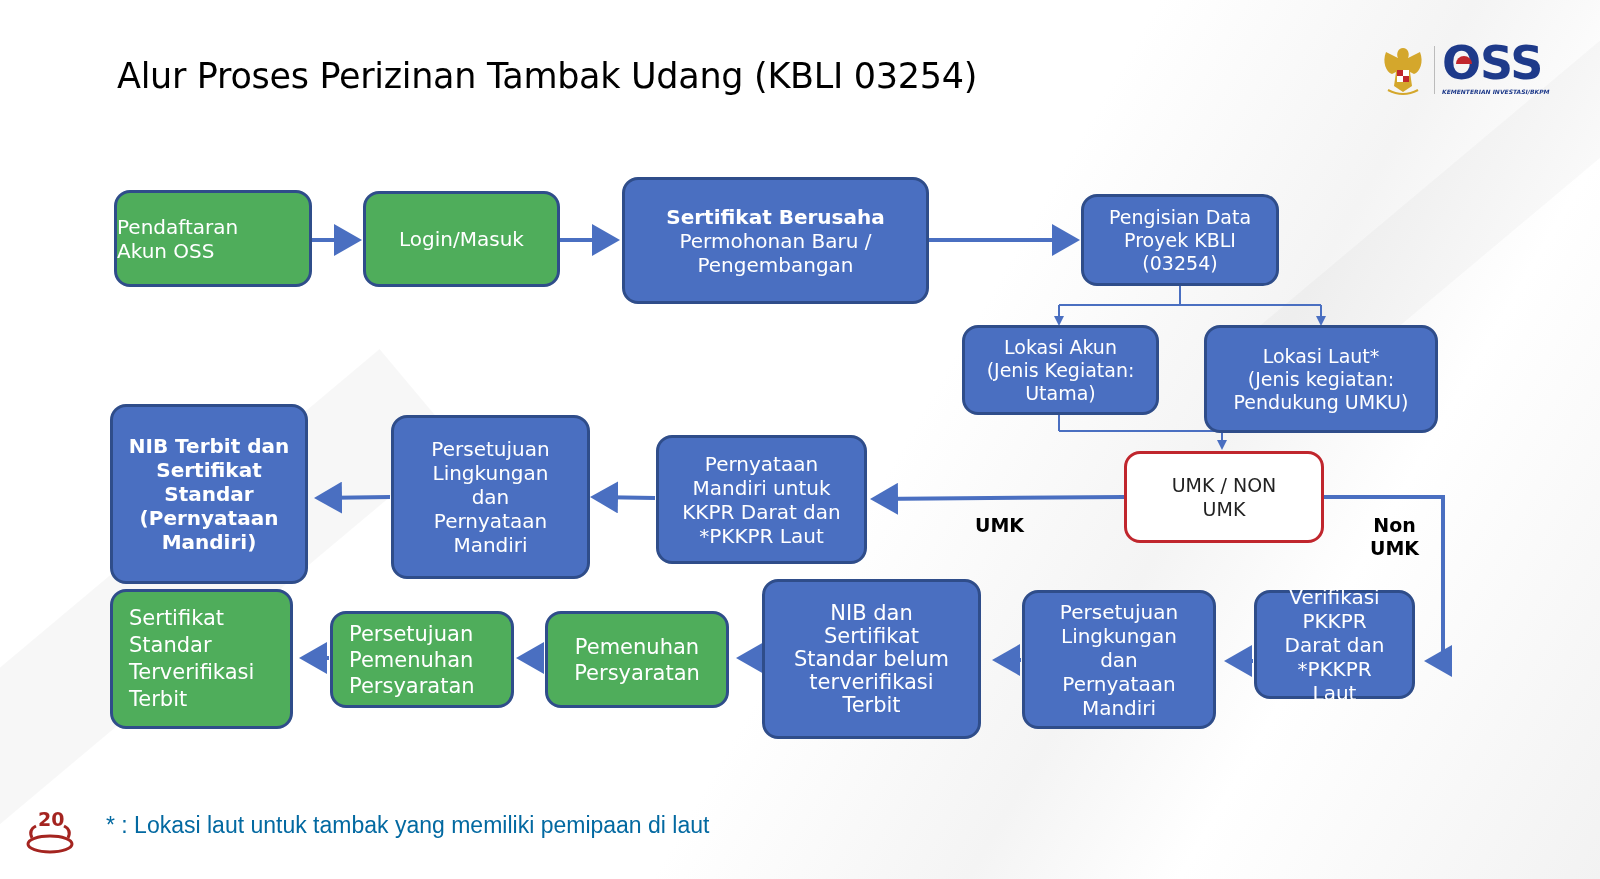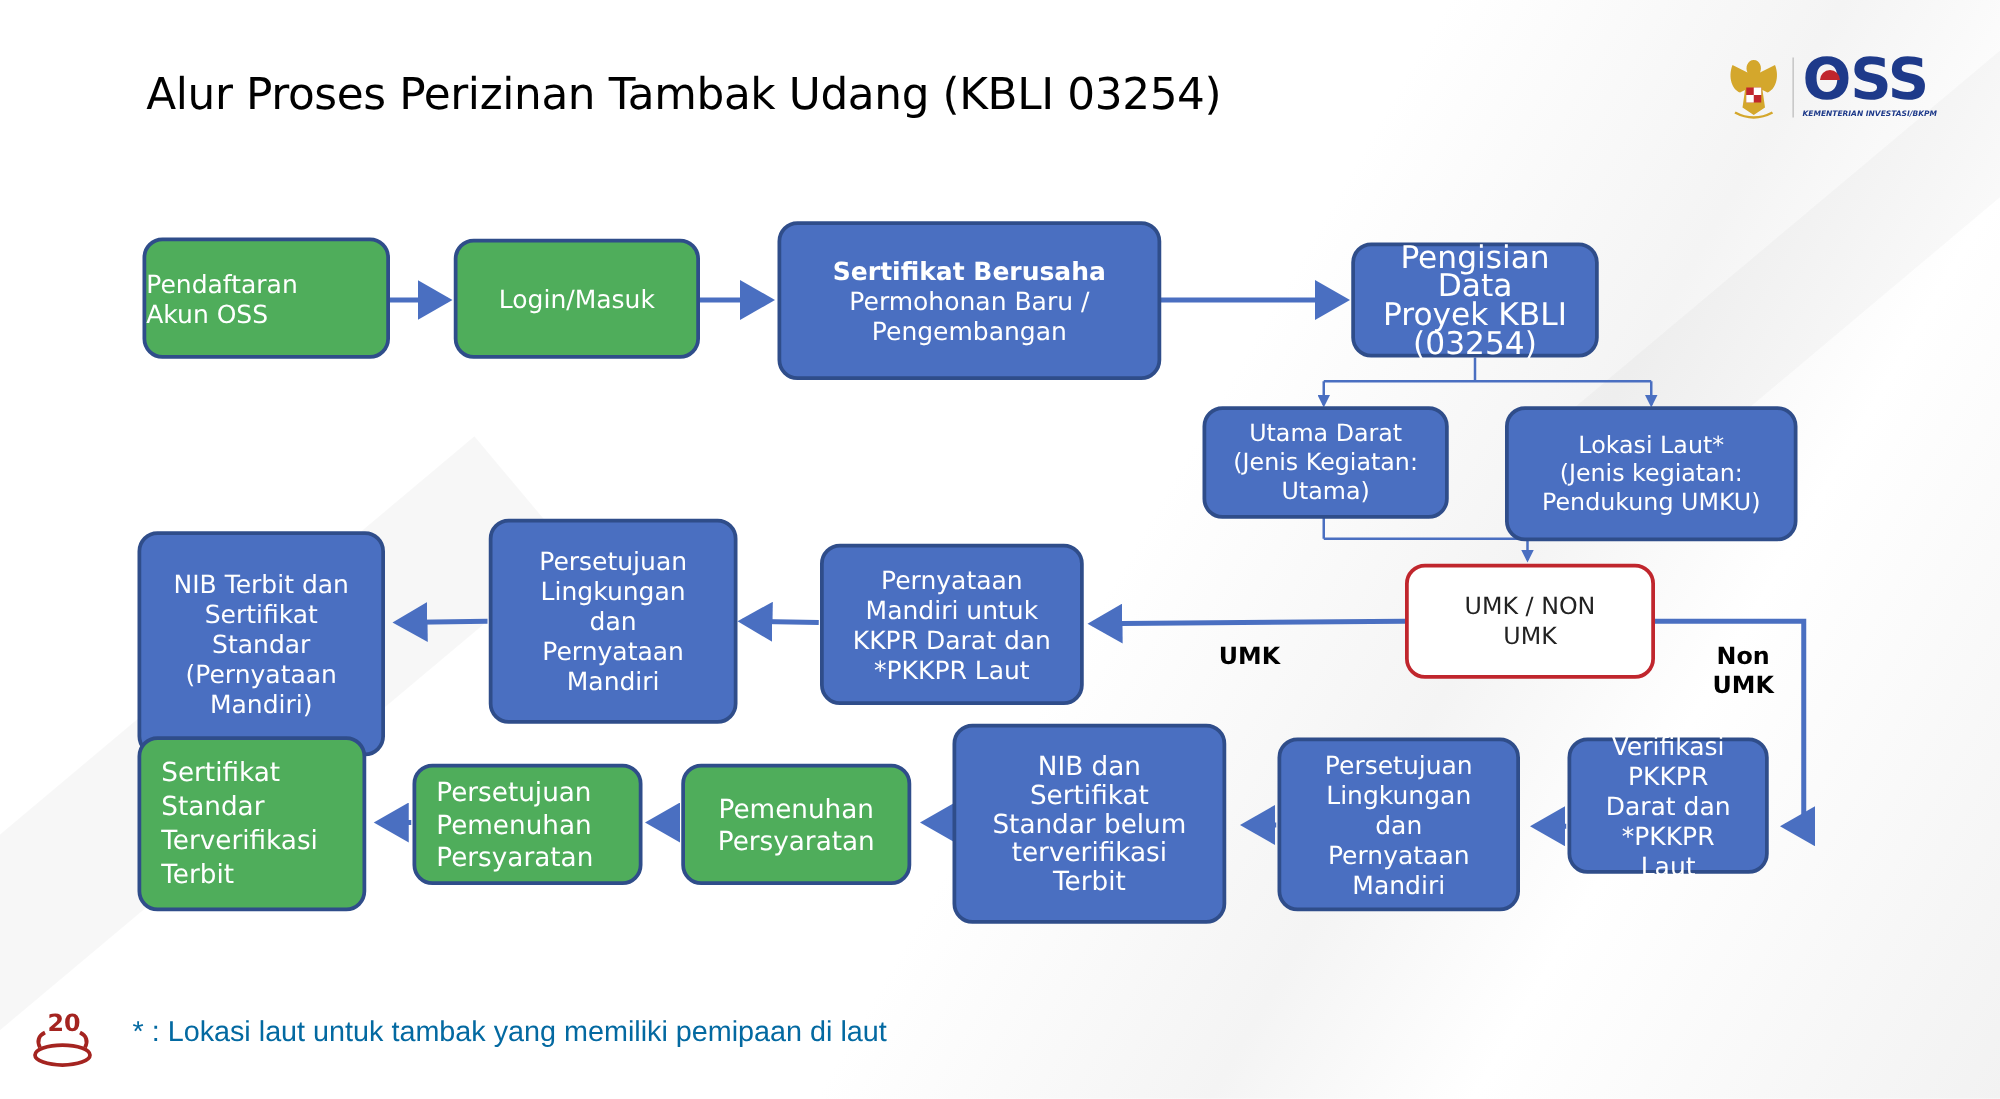--- a/index.html
+++ b/index.html
@@ -97,28 +97,28 @@
 Akun OSS</span>
 </div>
 <div class="box green" style="left:363px;top:191px;width:197px;height:96px;">
   <span>Login/Masuk</span>
 </div>
 <div class="box blue" style="left:622px;top:177px;width:307px;height:127px;flex-direction:column;">
   <span style="font-weight:bold;">Sertifikat Berusaha</span>
   <span>Permohonan Baru /
 Pengembangan</span>
 </div>
-<div class="box blue" style="left:1081px;top:194px;width:198px;height:92px;font-size:25px;line-height:23px;">
+<div class="box blue" style="left:1081px;top:194px;width:198px;height:92px;font-size:19px;line-height:23px;">
   <span>Pengisian Data
 Proyek KBLI
 (03254)</span>
 </div>
 
 <div class="box blue" style="left:962px;top:325px;width:197px;height:90px;font-size:19px;line-height:23px;">
-  <span>Utama Darat
+  <span>Lokasi Akun
 (Jenis Kegiatan:
 Utama)</span>
 </div>
 <div class="box blue" style="left:1204px;top:325px;width:234px;height:108px;font-size:19px;line-height:23px;">
   <span>Lokasi Laut*
 (Jenis kegiatan:
 Pendukung UMKU)</span>
 </div>
 
 <div class="box decision" style="left:1124px;top:451px;width:200px;height:92px;">
@@ -135,21 +135,21 @@
 KKPR Darat dan
 *PKKPR Laut</span>
 </div>
 <div class="box blue" style="left:391px;top:415px;width:199px;height:164px;">
   <span>Persetujuan
 Lingkungan
 dan
 Pernyataan
 Mandiri</span>
 </div>
-<div class="box blue" style="left:110px;top:425px;width:198px;height:180px;">
+<div class="box blue" style="left:110px;top:404px;width:198px;height:180px;font-weight:bold;">
   <span>NIB Terbit dan
 Sertifikat
 Standar
 (Pernyataan
 Mandiri)</span>
 </div>
 
 <div class="box blue" style="left:1254px;top:590px;width:161px;height:109px;">
   <span>Verifikasi
 PKKPR

